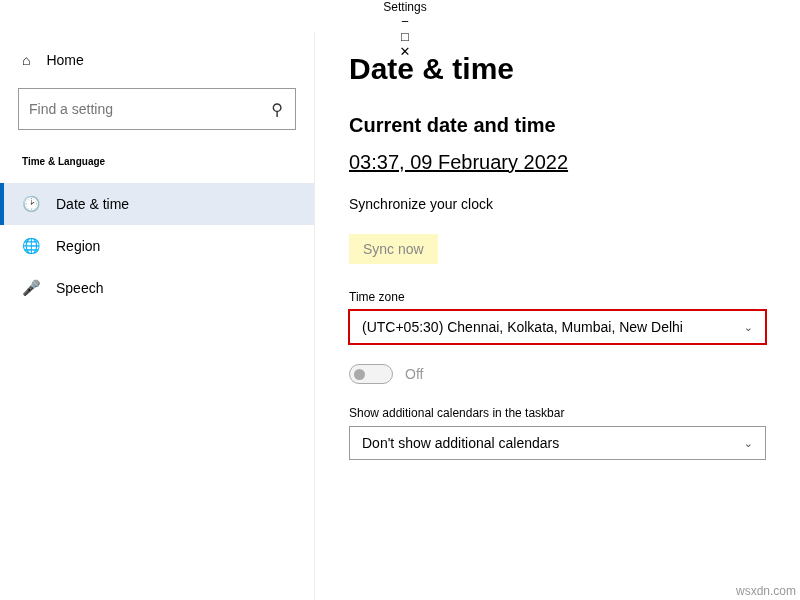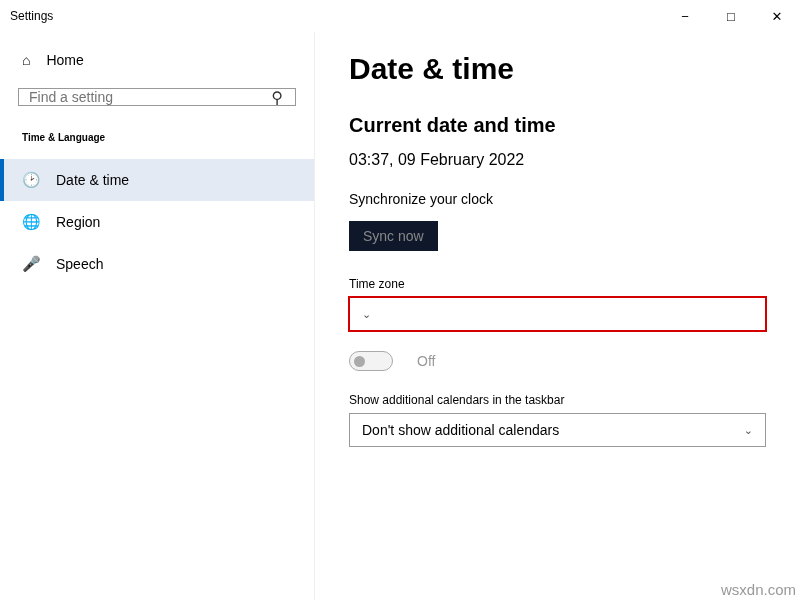--- a/index.html
+++ b/index.html
@@ -1,48 +1,48 @@
 <!DOCTYPE html>
 <html><head>
 <meta charset="utf-8">
 <style>
 * { box-sizing: border-box; margin: 0; padding: 0; font-family: "Segoe UI", Arial, sans-serif; }
 body { background: #fff; width: 800px; height: 600px; overflow: hidden; position: relative; }
-.titlebar { height: 32px; display: flex; align-items: center; padding-left: 10px; font-size: 12px; }
+.titlebar { height: 32px; display: flex; align-items: center; padding-left: 10px; font-size: 12px; flex-direction: column; }
 .titlebar .spacer { flex: 1; }
 .titlebar .ctrl { width: 46px; height: 32px; display: flex; align-items: center; justify-content: center; font-size: 13px; font-family: "Segoe MDL2 Assets", Arial; }
 .layout { display: flex; height: calc(600px - 32px); }
 .sidebar { width: 315px; padding: 10px 18px 0 18px; border-right: 1px solid #eee; }
 .home { display: flex; align-items: center; gap: 16px; padding: 10px 4px; font-size: 14px; }
-.search { margin: 10px 0 18px 0; display: flex; align-items: center; border: 1px solid #999; height: 18px; padding: 0 10px; }
+.search { margin: 10px 0 18px 0; display: flex; align-items: center; border: 1px solid #999; height: 42px; padding: 0 10px; }
 .search input { flex: 1; border: none; outline: none; font-size: 14px; background: transparent; }
 .search .icon { width: 16px; text-align: center; color: #333; }
 .cat { font-weight: 600; font-size: 10px; padding: 8px 4px 16px 4px; }
 .nav { list-style: none; margin-left: -18px; margin-right: -18px; }
 .nav li { display: flex; align-items: center; gap: 16px; padding: 12px 22px; font-size: 14px; position: relative; }
 .nav li.sel { background: #e4eaf4; }
 .nav li.sel::before { content: ""; position: absolute; left: 0; top: 0; bottom: 0; width: 4px; background: #0067c0; }
 .nav .ico { width: 18px; text-align: center; color: #333; font-size: 15px; }
 .main { flex: 1; padding: 20px 34px 0 34px; overflow: hidden; }
 .main h1 { font-size: 30px; font-weight: 600; margin-bottom: 26px; }
 .main h2 { font-size: 20px; font-weight: 600; margin-bottom: 14px; margin-top: 28px; }
-.dt { font-size: 16px; margin-bottom: 22px; }
-.sub { font-size: 14px; margin-bottom: 14px; }
+.dt { font-size: 20px; margin-bottom: 22px; text-decoration: underline; }
+.sub { font-size: 14px; margin-bottom: 22px; }
 .syncinfo { font-size: 14px; color: #888; line-height: 1.5; margin-bottom: 8px; }
-.btn { display: inline-block; background: #0f172a; color: #888; padding: 7px 14px; font-size: 14px; margin-bottom: 26px; }
+.btn { display: inline-block; background: #fef9c3; color: #888; padding: 7px 14px; font-size: 14px; margin-bottom: 26px; }
 .label { font-size: 12px; margin-bottom: 6px; }
 .label.dis { color: #999; }
 .select { border: 1px solid #999; height: 34px; display: flex; align-items: center; padding: 0 12px; font-size: 14px; justify-content: space-between; margin-bottom: 20px; }
 .select.hl { outline: 2px solid #d40000; outline-offset: -1px; }
 .chev { font-size: 11px; color: #555; }
-.toggle-row { display: flex; align-items: center; gap: 24px; margin-bottom: 22px; }
+.toggle-row { display: flex; align-items: center; gap: 12px; margin-bottom: 22px; }
 .toggle { width: 44px; height: 20px; border: 1px solid #aaa; border-radius: 10px; background: #f3f3f3; position: relative; }
 .toggle::after { content: ""; position: absolute; width: 11px; height: 11px; background: #aaa; border-radius: 50%; top: 3.5px; left: 4px; }
 .toggle-row .tlabel { font-size: 14px; color: #999; }
-.footer { position: absolute; right: 4px; bottom: 2px; font-size: 15px; color: #999; }
+.footer { position: absolute; right: 4px; bottom: 2px; font-size: 12px; color: #999; }
 </style>
 </head>
 <body>
 
 <div class="titlebar">
   <span>Settings</span>
   <span class="spacer"></span>
   <span class="ctrl">−</span>
   <span class="ctrl">□</span>
   <span class="ctrl">✕</span>
@@ -78,20 +78,21 @@
   <div class="main">
     <h1>Date &amp; time</h1>
     <h2>Current date and time</h2>
     <div class="dt">03:37, 09 February 2022</div>
 
     <div class="sub">Synchronize your clock</div>
     <div class="btn">Sync now</div>
 
     <div class="label">Time zone</div>
     <div class="select hl">
+      <span>(UTC+05:30) Chennai, Kolkata, Mumbai, New Delhi</span>
       <span class="chev">⌄</span>
     </div>
 
     <div class="toggle-row">
       <div class="toggle"></div>
       <span class="tlabel">Off</span>
     </div>
 
     <div class="label">Show additional calendars in the taskbar</div>
     <div class="select">

